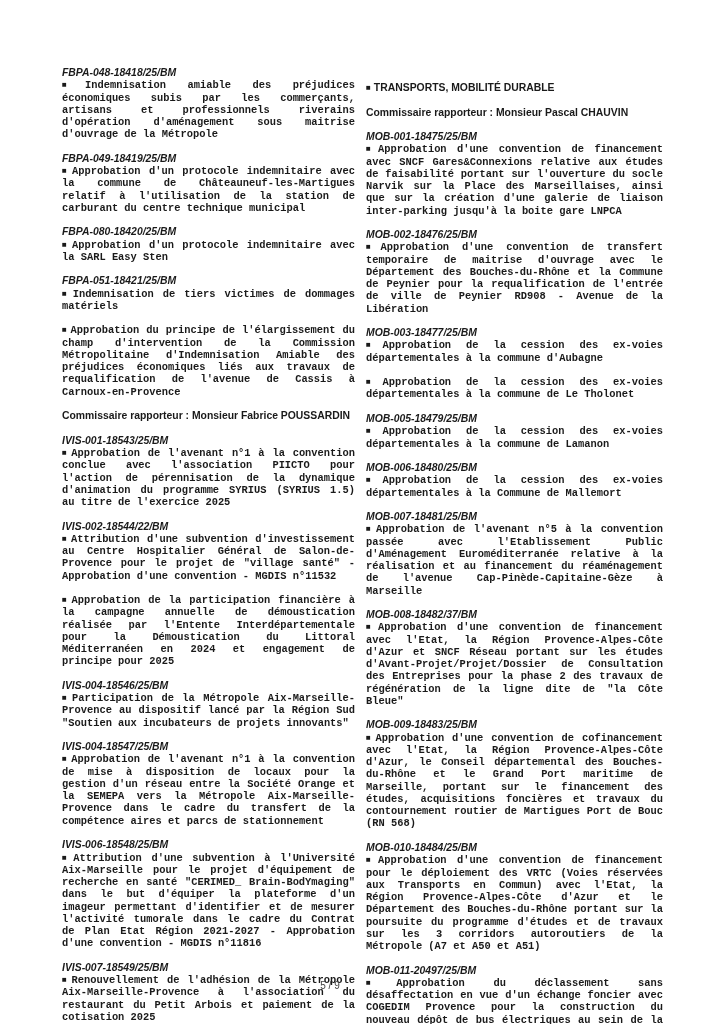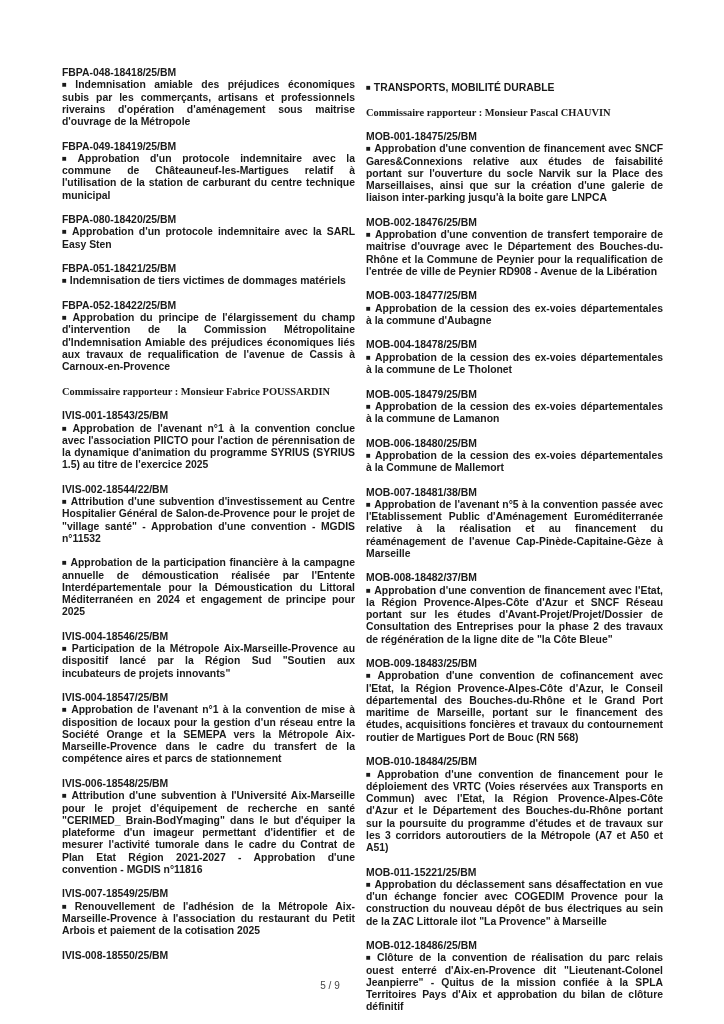--- a/index.html
+++ b/index.html
@@ -9,26 +9,26 @@
     top: 67px;
     font-family: "Liberation Sans", sans-serif;
     font-weight: bold;
     font-size: 10.4px;
     line-height: 12.25px;
     color: #1a1a1a;
   }
   #col-left { left: 62px; width: 293px; }
   #col-right { left: 366px; width: 297px; top: 82px; }
   .item { margin: 0 0 12.3px 0; }
-  .code { display: block; }
-  .desc { display: block; text-align: justify; }
+  .code { display: block; font-style: italic; }
+  .desc { display: block; text-align: justify; font-family: Liberation Mono, monospace; }
   .bullet { font-size: 8px; vertical-align: 1px; margin-right: 3px; }
   .section { margin: 0 0 12.3px 0; text-align: justify; }
   .section.extra-top { margin-top: 24.5px; }
-  .rapporteur { margin: 0 0 12.3px 0; font-family: Liberation Serif, serif; }
+  .rapporteur { margin: 0 0 12.3px 0; }
   #page-number {
     position: absolute;
     top: 980px;
     left: 0; width: 660px;
     text-align: center;
     font-family: "Liberation Sans", sans-serif;
     font-size: 10px;
     color: #444;
   }
 </style>
@@ -47,21 +47,20 @@
       </div>
       <div class="item">
         <span class="code">FBPA-080-18420/25/BM</span>
         <span class="desc"><span class="bullet">■</span><span>Approbation d'un protocole indemnitaire avec la SARL Easy Sten</span></span>
       </div>
       <div class="item">
         <span class="code">FBPA-051-18421/25/BM</span>
         <span class="desc"><span class="bullet">■</span><span>Indemnisation de tiers victimes de dommages matériels</span></span>
       </div>
       <div class="item">
-        <span class="code">FBPA-052-18422/25/BM</span>
         <span class="desc"><span class="bullet">■</span><span>Approbation du principe de l'élargissement du champ d'intervention de la Commission Métropolitaine d'Indemnisation Amiable des préjudices économiques liés aux travaux de requalification de l'avenue de Cassis à Carnoux-en-Provence</span></span>
       </div>
     </div>
   <div class="rapporteur">Commissaire rapporteur : Monsieur Fabrice POUSSARDIN</div>
   <div id="left-items">
       <div class="item">
         <span class="code">IVIS-001-18543/25/BM</span>
         <span class="desc"><span class="bullet">■</span><span>Approbation de l'avenant n°1 à la convention conclue avec l'association PIICTO pour l'action de pérennisation de la dynamique d'animation du programme SYRIUS (SYRIUS 1.5) au titre de l'exercice 2025</span></span>
       </div>
       <div class="item">
@@ -105,49 +104,48 @@
       </div>
       <div class="item">
         <span class="code">MOB-002-18476/25/BM</span>
         <span class="desc"><span class="bullet">■</span><span>Approbation d'une convention de transfert temporaire de maitrise d'ouvrage avec le Département des Bouches-du-Rhône et la Commune de Peynier pour la requalification de l'entrée de ville de Peynier RD908 - Avenue de la Libération</span></span>
       </div>
       <div class="item">
         <span class="code">MOB-003-18477/25/BM</span>
         <span class="desc"><span class="bullet">■</span><span>Approbation de la cession des ex-voies départementales à la commune d'Aubagne</span></span>
       </div>
       <div class="item">
-        <span class="code">MOB-004-18478/25/BM</span>
         <span class="desc"><span class="bullet">■</span><span>Approbation de la cession des ex-voies départementales à la commune de Le Tholonet</span></span>
       </div>
       <div class="item">
         <span class="code">MOB-005-18479/25/BM</span>
         <span class="desc"><span class="bullet">■</span><span>Approbation de la cession des ex-voies départementales à la commune de Lamanon</span></span>
       </div>
       <div class="item">
         <span class="code">MOB-006-18480/25/BM</span>
         <span class="desc"><span class="bullet">■</span><span>Approbation de la cession des ex-voies départementales à la Commune de Mallemort</span></span>
       </div>
       <div class="item">
-        <span class="code">MOB-007-18481/38/BM</span>
+        <span class="code">MOB-007-18481/25/BM</span>
         <span class="desc"><span class="bullet">■</span><span>Approbation de l'avenant n°5 à la convention passée avec l'Etablissement Public d'Aménagement Euroméditerranée relative à la réalisation et au financement du réaménagement de l'avenue Cap-Pinède-Capitaine-Gèze à Marseille</span></span>
       </div>
       <div class="item">
         <span class="code">MOB-008-18482/37/BM</span>
         <span class="desc"><span class="bullet">■</span><span>Approbation d'une convention de financement avec l'Etat, la Région Provence-Alpes-Côte d'Azur et SNCF Réseau portant sur les études d'Avant-Projet/Projet/Dossier de Consultation des Entreprises pour la phase 2 des travaux de régénération de la ligne dite de "la Côte Bleue"</span></span>
       </div>
       <div class="item">
         <span class="code">MOB-009-18483/25/BM</span>
         <span class="desc"><span class="bullet">■</span><span>Approbation d'une convention de cofinancement avec l'Etat, la Région Provence-Alpes-Côte d'Azur, le Conseil départemental des Bouches-du-Rhône et le Grand Port maritime de Marseille, portant sur le financement des études, acquisitions foncières et travaux du contournement routier de Martigues Port de Bouc (RN 568)</span></span>
       </div>
       <div class="item">
         <span class="code">MOB-010-18484/25/BM</span>
         <span class="desc"><span class="bullet">■</span><span>Approbation d'une convention de financement pour le déploiement des VRTC (Voies réservées aux Transports en Commun) avec l'Etat, la Région Provence-Alpes-Côte d'Azur et le Département des Bouches-du-Rhône portant sur la poursuite du programme d'études et de travaux sur les 3 corridors autoroutiers de la Métropole (A7 et A50 et A51)</span></span>
       </div>
       <div class="item">
-        <span class="code">MOB-011-15221/25/BM</span>
+        <span class="code">MOB-011-20497/25/BM</span>
         <span class="desc"><span class="bullet">■</span><span>Approbation du déclassement sans désaffectation en vue d'un échange foncier avec COGEDIM Provence pour la construction du nouveau dépôt de bus électriques au sein de la ZAC Littorale ilot "La Provence" à Marseille</span></span>
       </div>
       <div class="item">
         <span class="code">MOB-012-18486/25/BM</span>
         <span class="desc"><span class="bullet">■</span><span>Clôture de la convention de réalisation du parc relais ouest enterré d'Aix-en-Provence dit "Lieutenant-Colonel Jeanpierre" - Quitus de la mission confiée à la SPLA Territoires Pays d'Aix et approbation du bilan de clôture définitif</span></span>
       </div>
     </div>
 </div>
 
 <div id="page-number">5 / 9</div>

